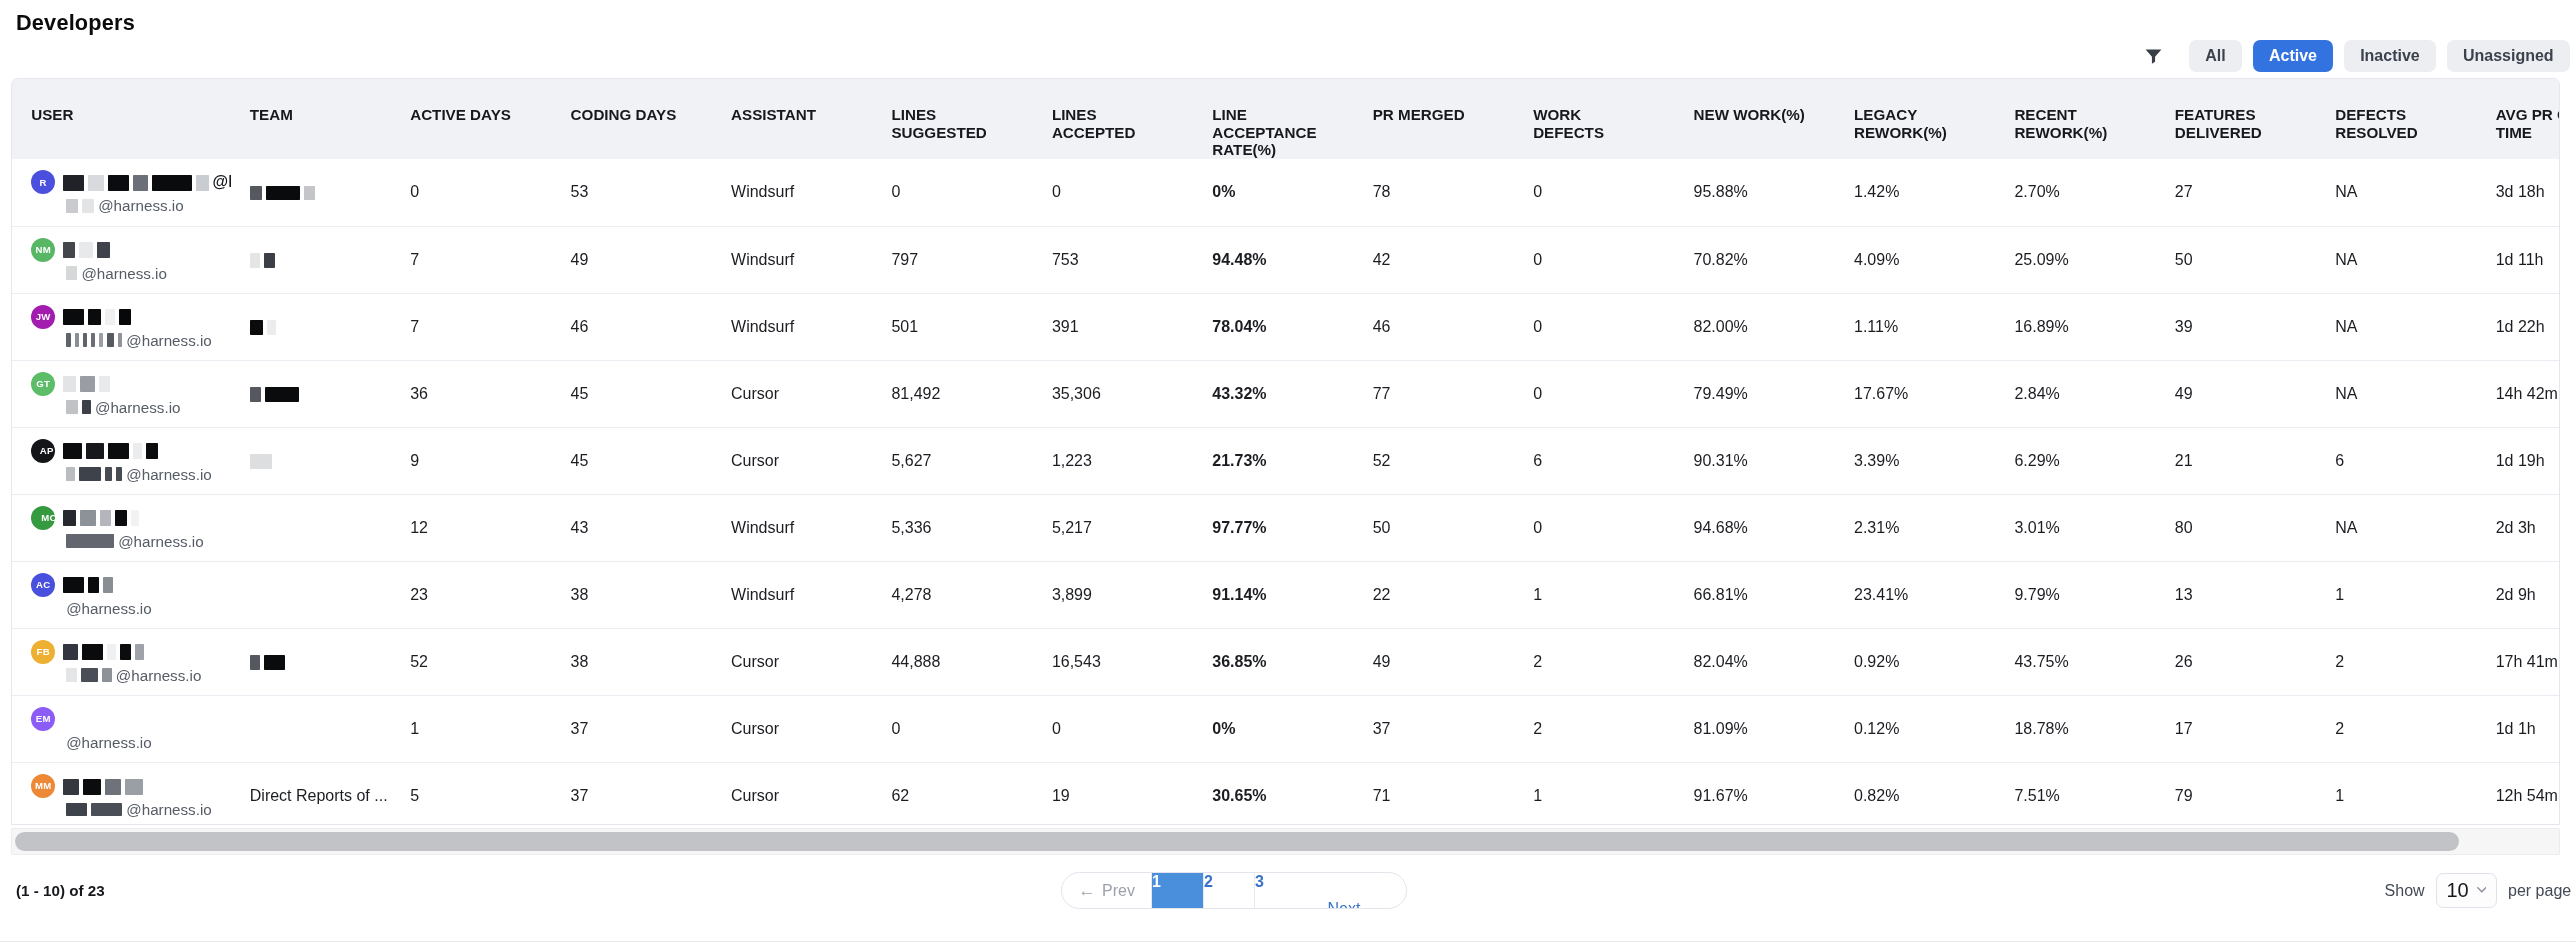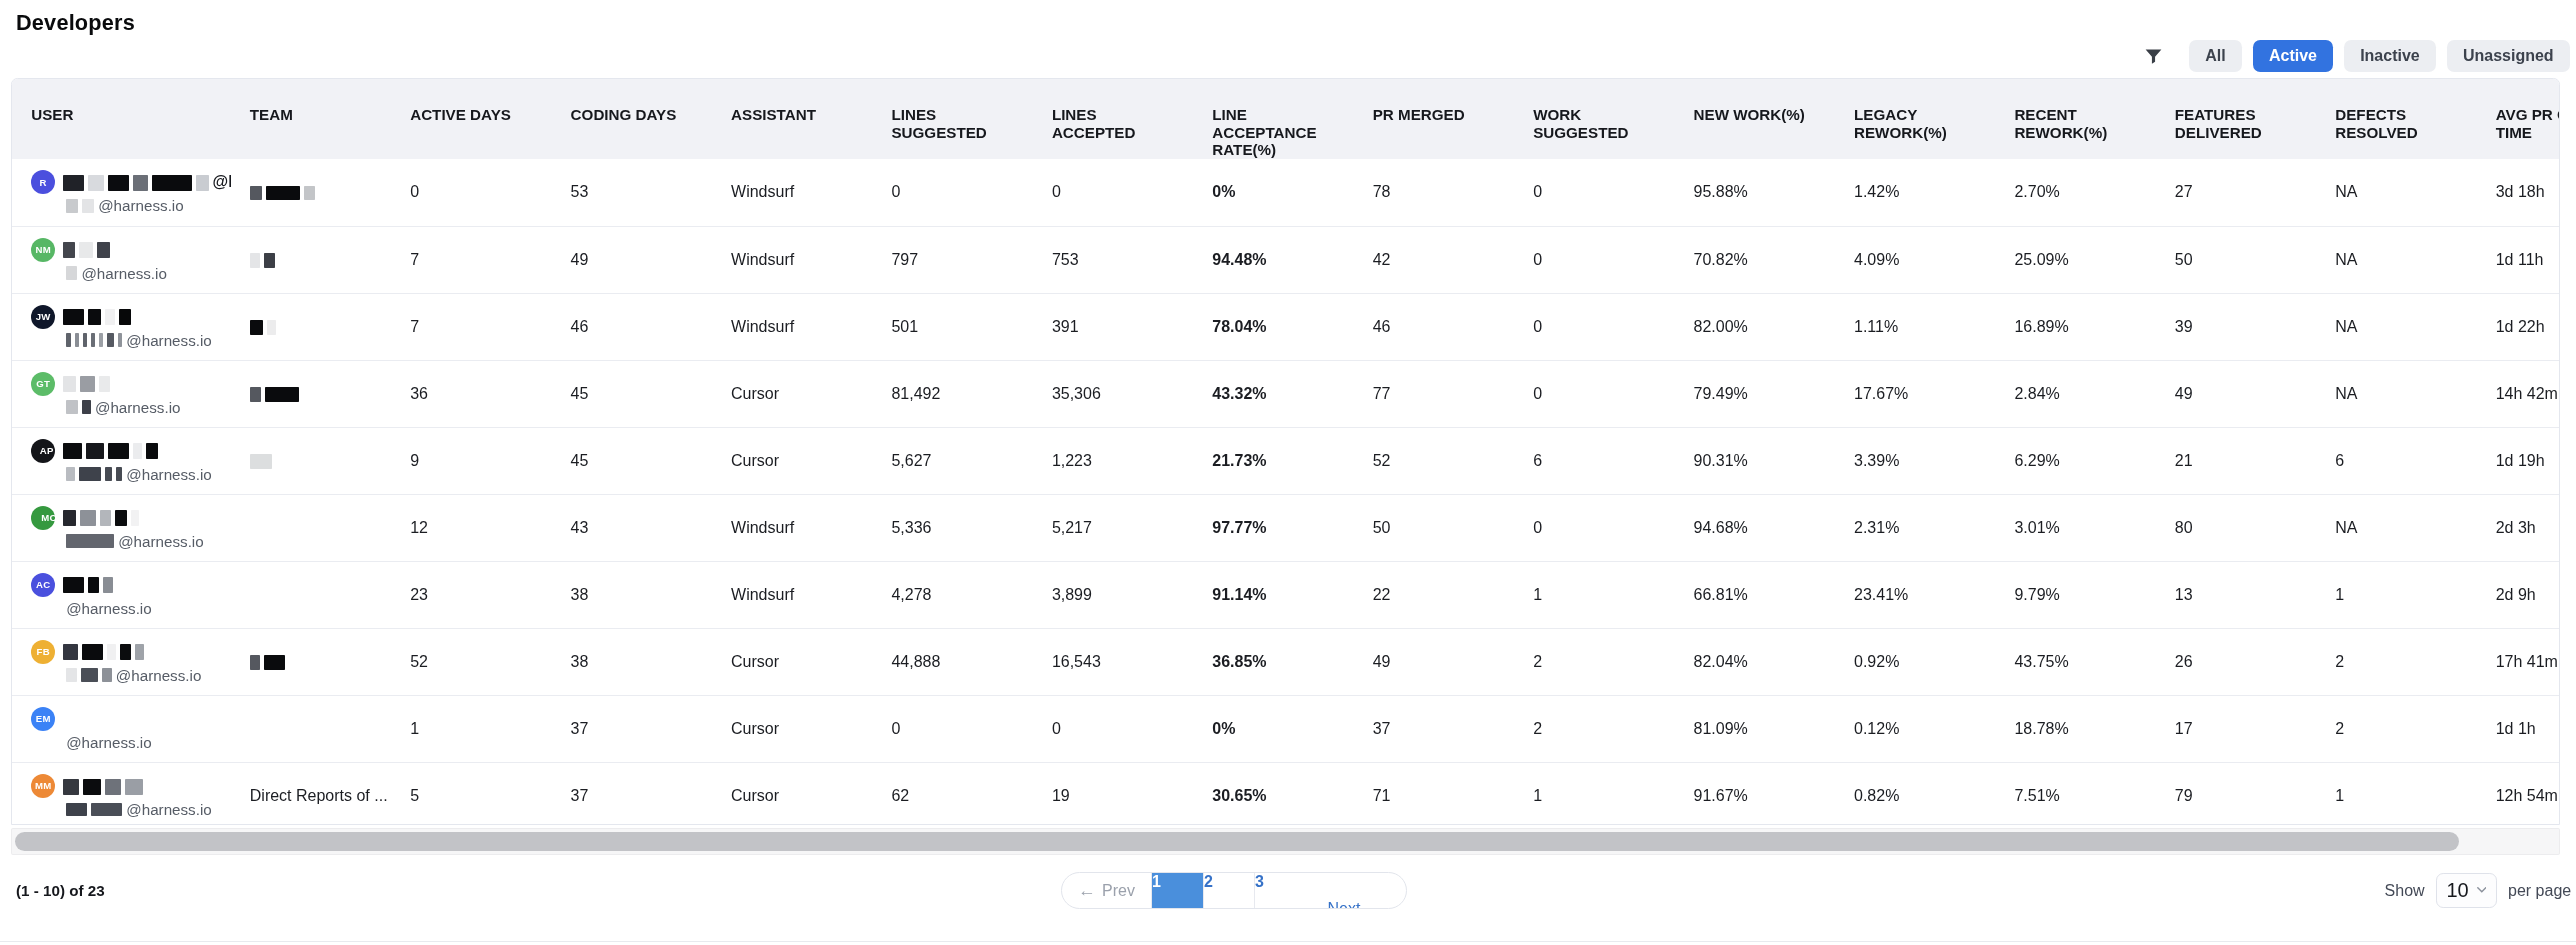--- a/index.html
+++ b/index.html
@@ -114,21 +114,21 @@
             <th>ACTIVE DAYS</th>
             <th>CODING DAYS</th>
             <th>ASSISTANT</th>
             <th>LINES
 SUGGESTED</th>
             <th>LINES ACCEPTED</th>
             <th>LINE
 ACCEPTANCE
 RATE(%)</th>
             <th>PR MERGED</th>
-            <th>WORK SUGGESTED</th>
+            <th>WORK DEFECTS</th>
             <th>NEW WORK(%)</th>
             <th>LEGACY
 REWORK(%)</th>
             <th>RECENT
 REWORK(%)</th>
             <th>FEATURES
 DELIVERED</th>
             <th>DEFECTS
 RESOLVED</th>
             <th>AVG PR CY
@@ -192,21 +192,21 @@
             <td>4.09%</td>
             <td>25.09%</td>
             <td>50</td>
             <td>NA</td>
             <td>1d 11h</td>
           </tr>
           <tr>
             <td>
               <div class="ucell">
                 <div class="uline1">
-                  <span class="avatar" style="background: #0f172a;">JW</span>
+                  <span class="avatar" style="background: #a21caf;">JW</span>
                   <span><span class="blk" style="width: 21px; background: rgb(10, 11, 13);"></span><span class="blk" style="width: 13px; background: rgb(10, 11, 13);"></span><span class="blk" style="width: 9.6px; background: rgb(240, 240, 241);"></span><span class="blk" style="width: 12px; background: rgb(7, 8, 9);"></span></span>
                 </div>
                 <div class="uline2">
                   <span class="blk" style="width: 11.2px; background: rgb(95, 99, 107);"></span>
                   <span class="blk" style="width: 10.4px; background: rgb(138, 142, 149);"></span>
                   <span class="blk" style="width: 9.6px; background: rgb(95, 99, 107);"></span>
                   <span class="blk" style="width: 11.2px; background: rgb(106, 110, 118);"></span>
                   <span class="blk" style="width: 9.6px; background: rgb(156, 160, 166);"></span>
                   <span class="blk" style="width: 17.7px; background: rgb(86, 90, 98);"></span>
                   <span class="blk" style="width: 9.6px; background: rgb(143, 147, 154);"></span>
@@ -377,21 +377,21 @@
             <td>0.92%</td>
             <td>43.75%</td>
             <td>26</td>
             <td>2</td>
             <td>17h 41m</td>
           </tr>
           <tr>
             <td>
               <div class="ucell">
                 <div class="uline1">
-                  <span class="avatar" style="background: #3b82f6;">EM</span>
+                  <span class="avatar" style="background: #8b5cf6;">EM</span>
                   <span></span>
                 </div>
                 <div class="uline2">
                   <span>@harness.io</span>
                 </div>
               </div>
             </td>
             <td class="teamcell"></td>
             <td>1</td>
             <td>37</td>

